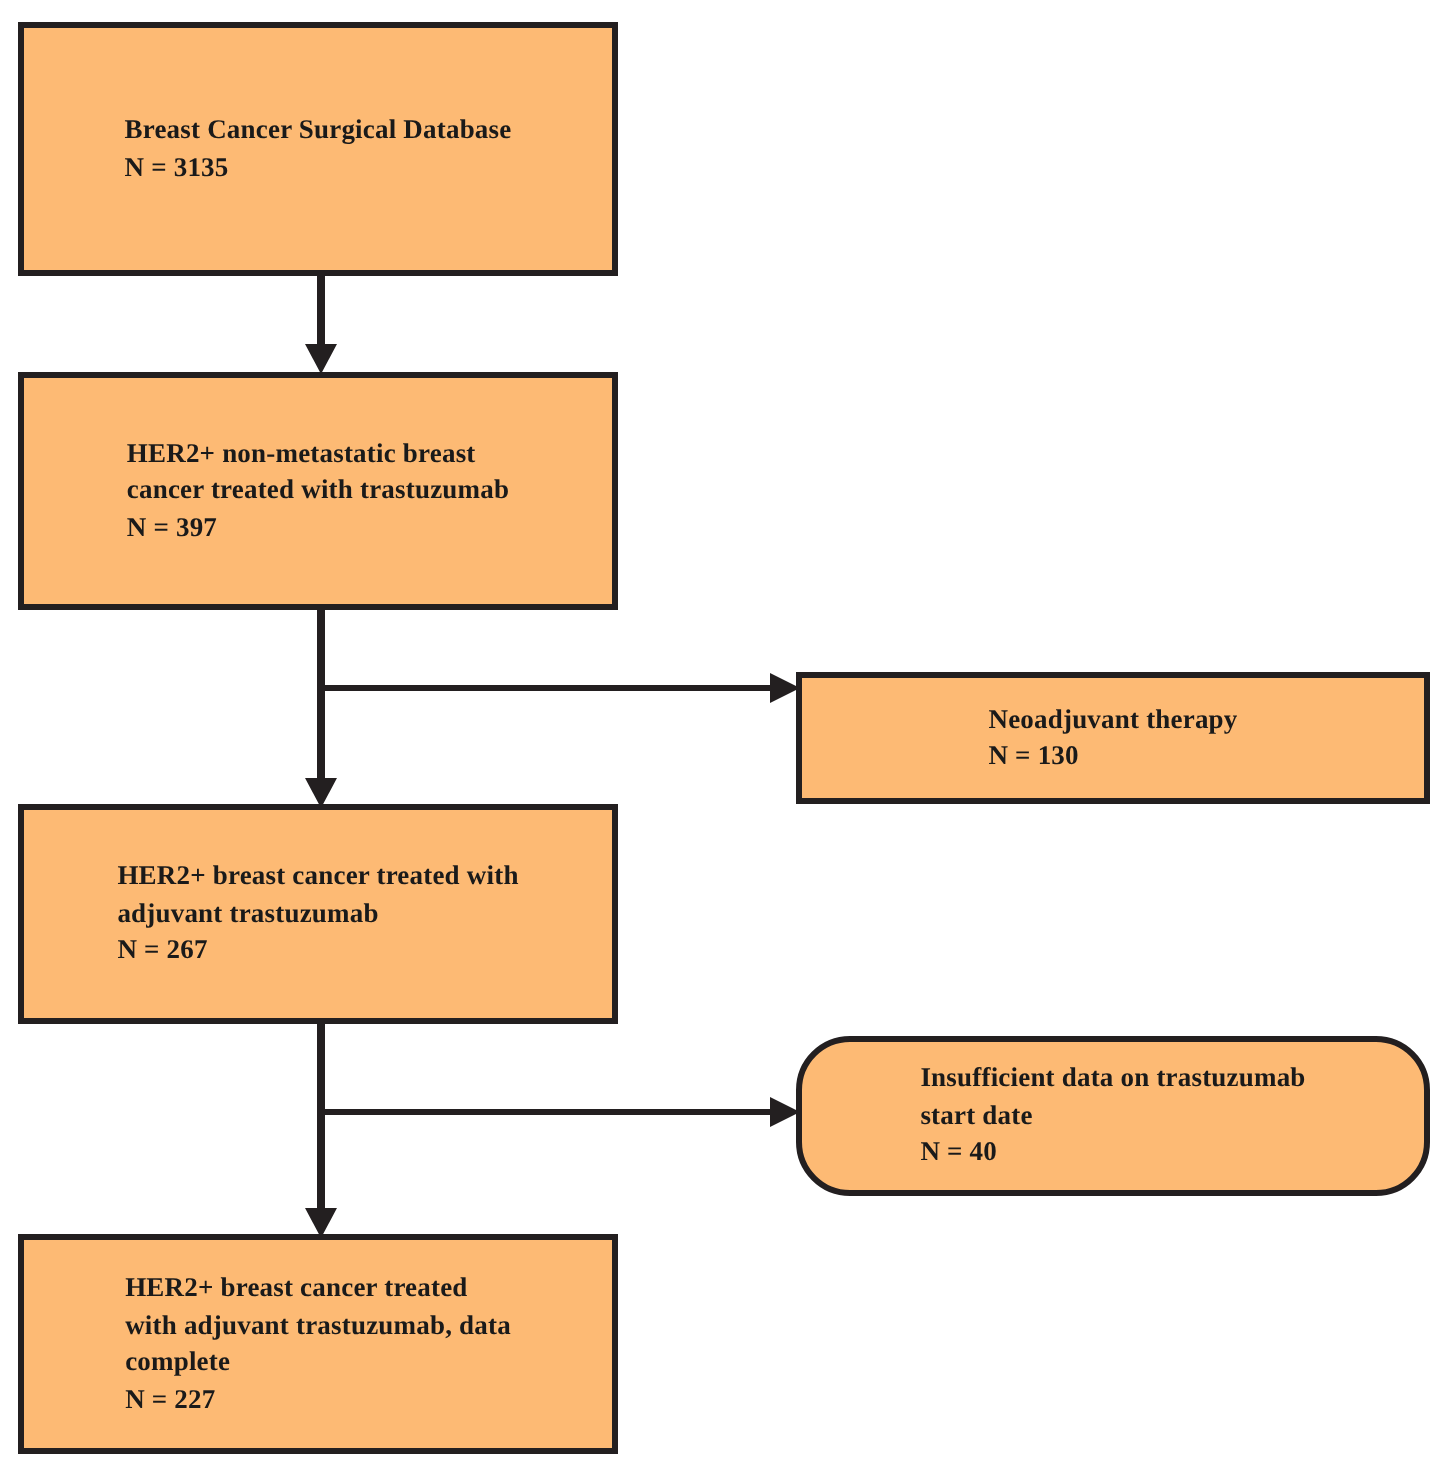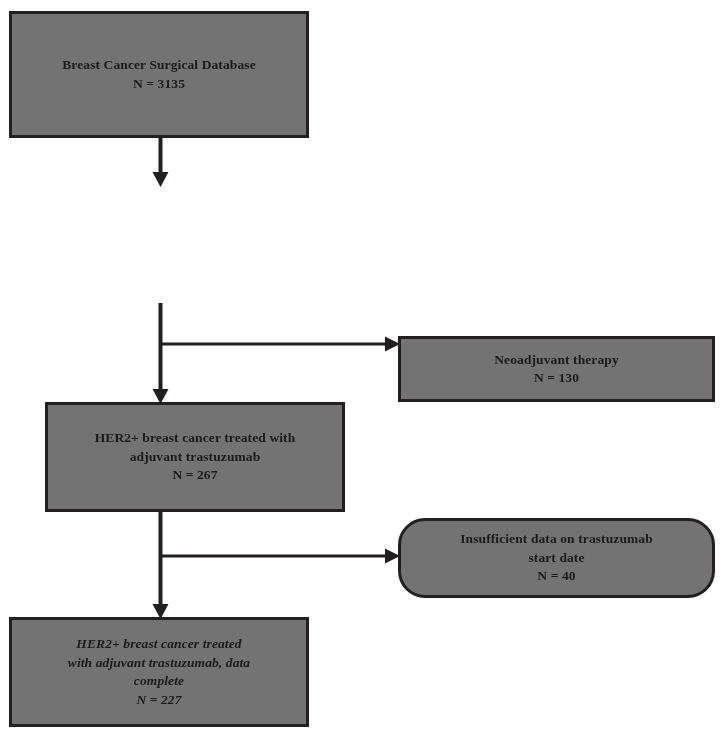--- a/index.html
+++ b/index.html
@@ -14,25 +14,25 @@
     position: relative;
     width: 724px;
     height: 737px;
     background: #ffffff;
     overflow: hidden;
   }
   .node {
     position: absolute;
     box-sizing: border-box;
     border: 3px solid #231f20;
-    background: #737373;
+    background: #fdba74;
     display: flex;
     align-items: center;
     justify-content: center;
-    text-align: center;
+    text-align: left;
   }
   .node-text {
     font-family: "Liberation Serif", "DejaVu Serif", serif;
     font-weight: bold;
     font-size: 13.5px;
     line-height: 18.5px;
     color: #1a1a1a;
     padding: 0 10px;
     white-space: pre-line;
     letter-spacing: 0.1px;
@@ -77,38 +77,43 @@
       <line x1="10.5" y1="46" x2="240" y2="46" stroke="#231f20" stroke-width="3"></line>
       <polygon points="250,46 235,38.5 235,53.5" fill="#231f20"></polygon>
     </svg>
   </div>
 
   <div class="node" style="left:9px; top:11px; width:300px; height:127px;">
     <div class="node-text">Breast Cancer Surgical Database
 N = 3135</div>
   </div>
 
+  <div class="node" style="left:9px; top:186px; width:300px; height:119px;">
+    <div class="node-text">HER2+ non-metastatic breast
+cancer treated with trastuzumab
+N = 397</div>
+  </div>
 
   <div class="node" style="left:398px; top:312px; width:317px; height:66px; border-width:3px;margin-top:24px;">
     <div class="node-text">Neoadjuvant therapy
 N = 130</div>
   </div>
 
-  <div class="node" style="left:9px; top:402px; width:300px; height:110px;margin-left:36px;">
+  <div class="node" style="left:9px; top:402px; width:300px; height:110px;">
     <div class="node-text">HER2+ breast cancer treated with
 adjuvant trastuzumab
 N = 267</div>
   </div>
 
   <div class="node" style="left:398px; top:518px; width:317px; height:80px; border-width:3px;border-radius:27px;">
     <div class="node-text">Insufficient data on trastuzumab
 start date
 N = 40</div>
   </div>
 
-  <div class="node" style="left:9px; top:617px; width:300px; height:110px;font-style:italic;">
+  <div class="node" style="left:9px; top:617px; width:300px; height:110px;">
     <div class="node-text">HER2+ breast cancer treated
 with adjuvant trastuzumab, data
 complete
 N = 227</div>
   </div>
 
 </div>
 
 </body></html>

